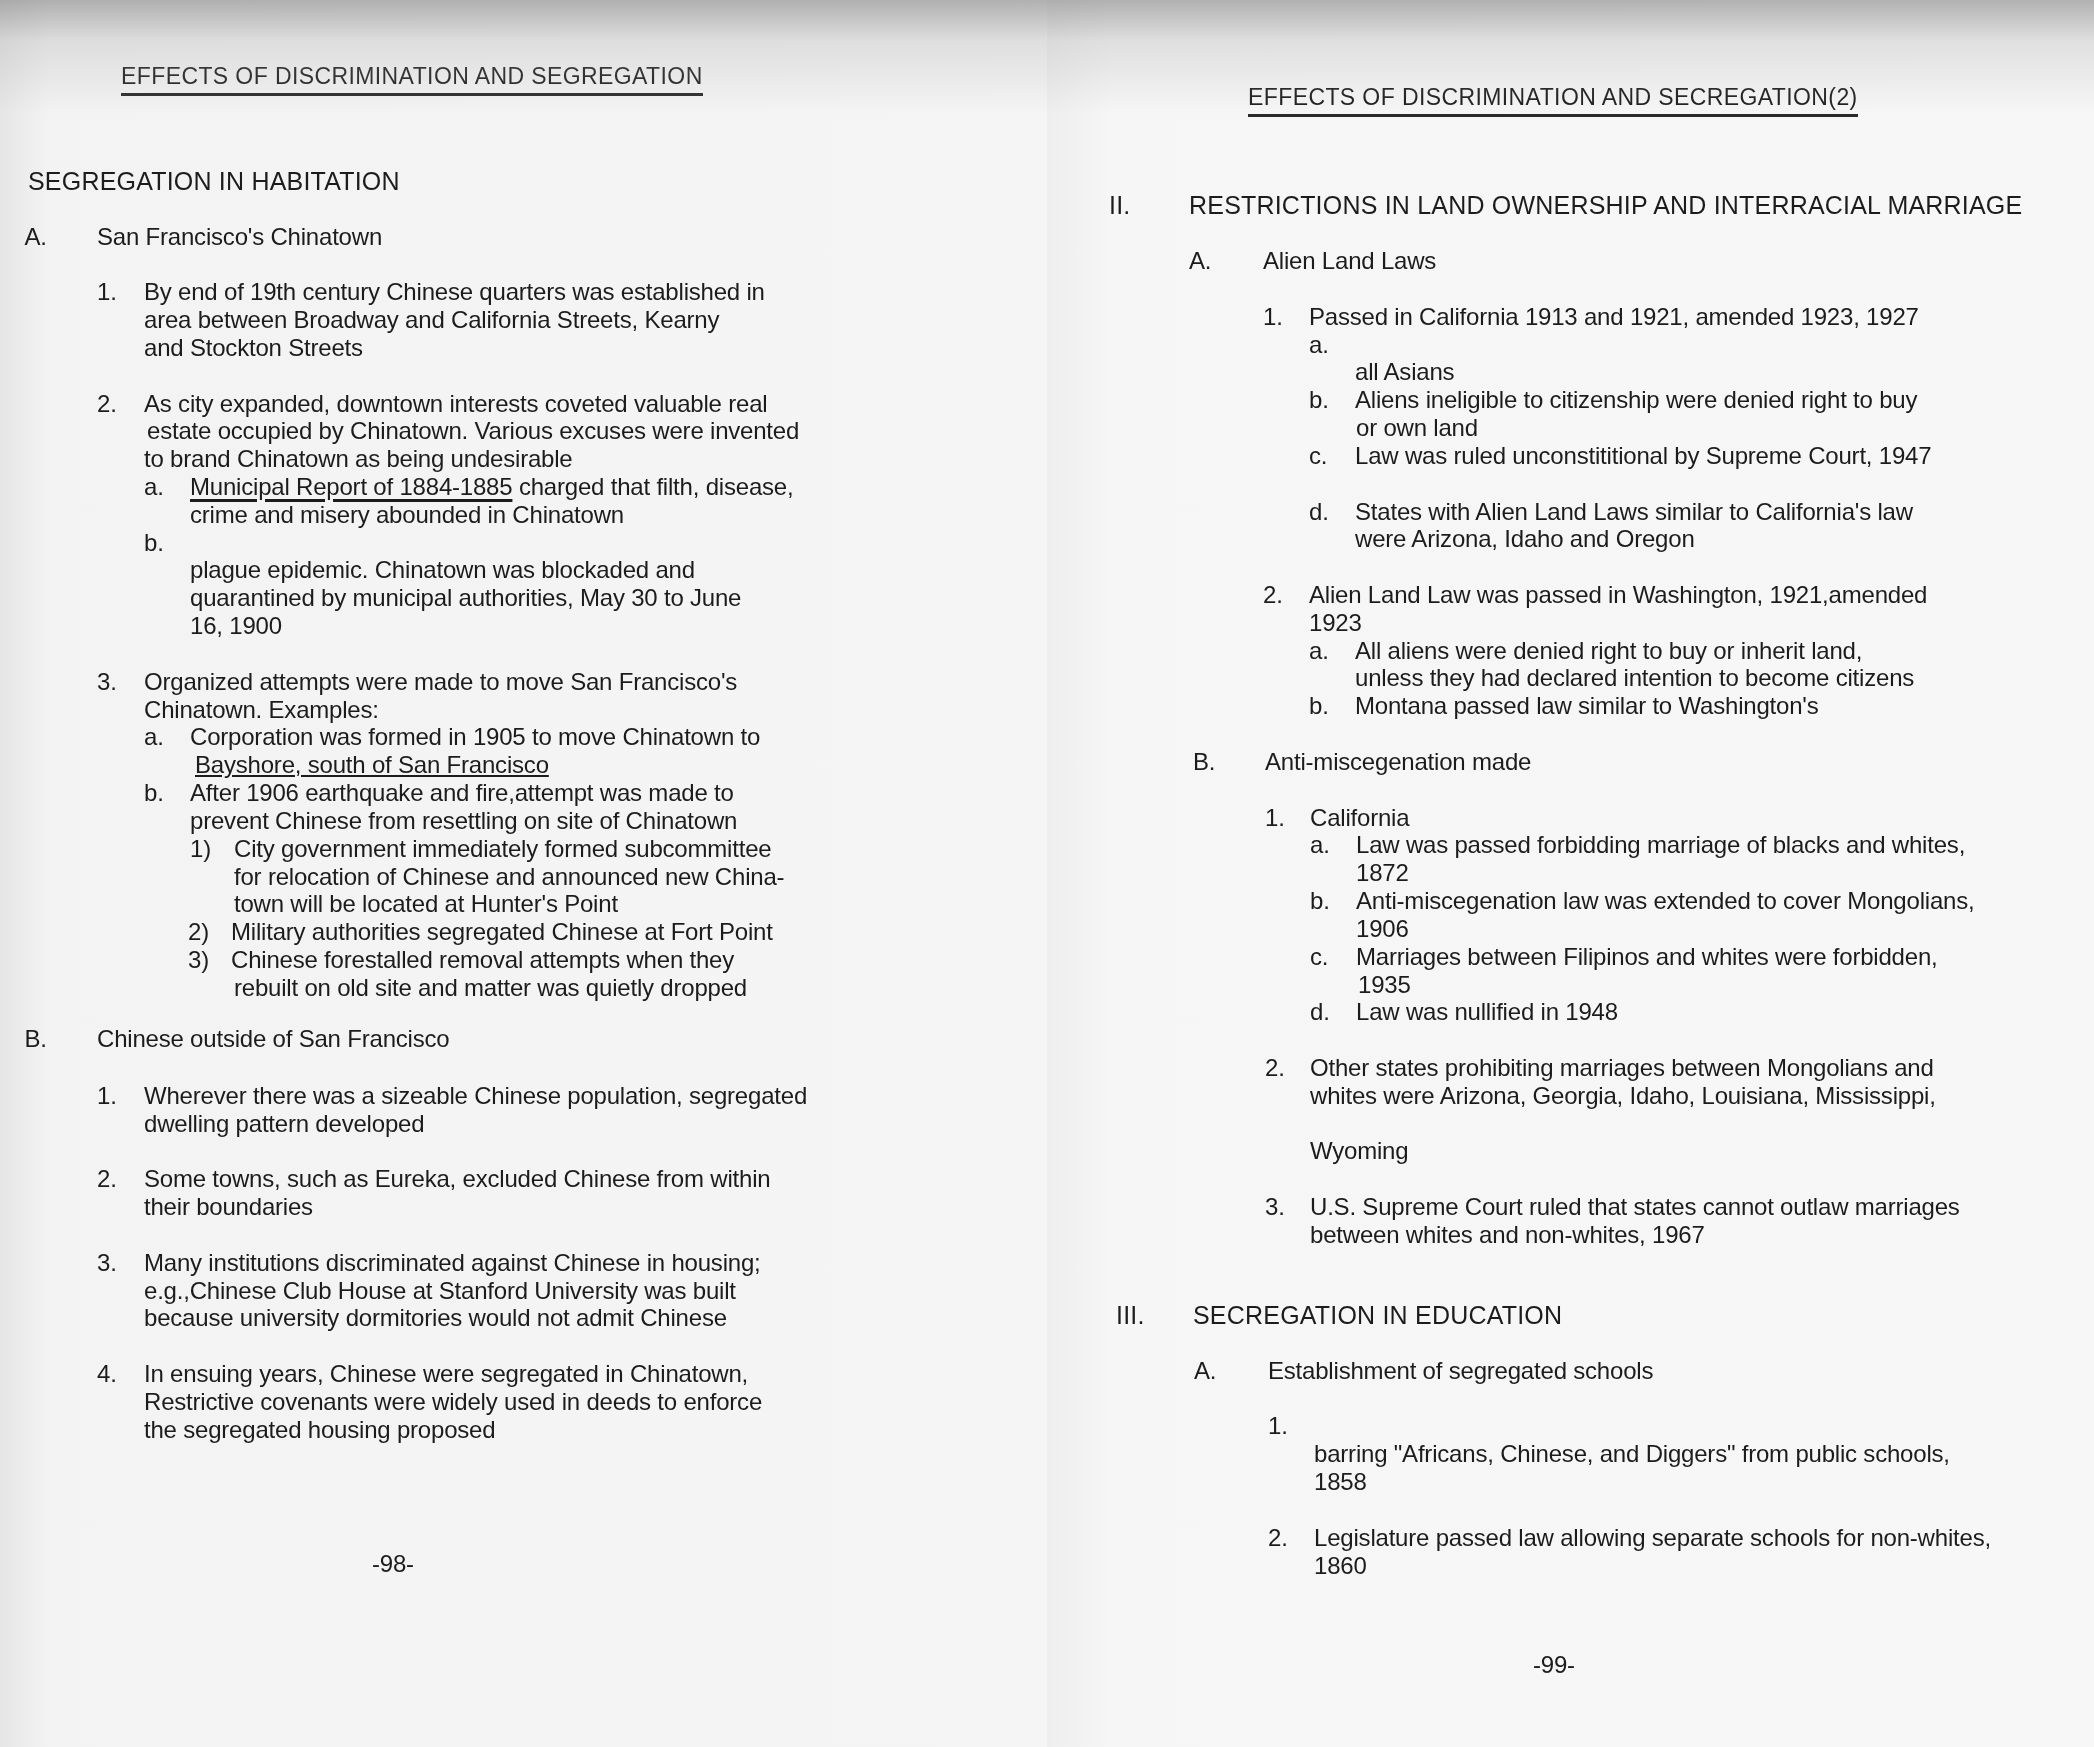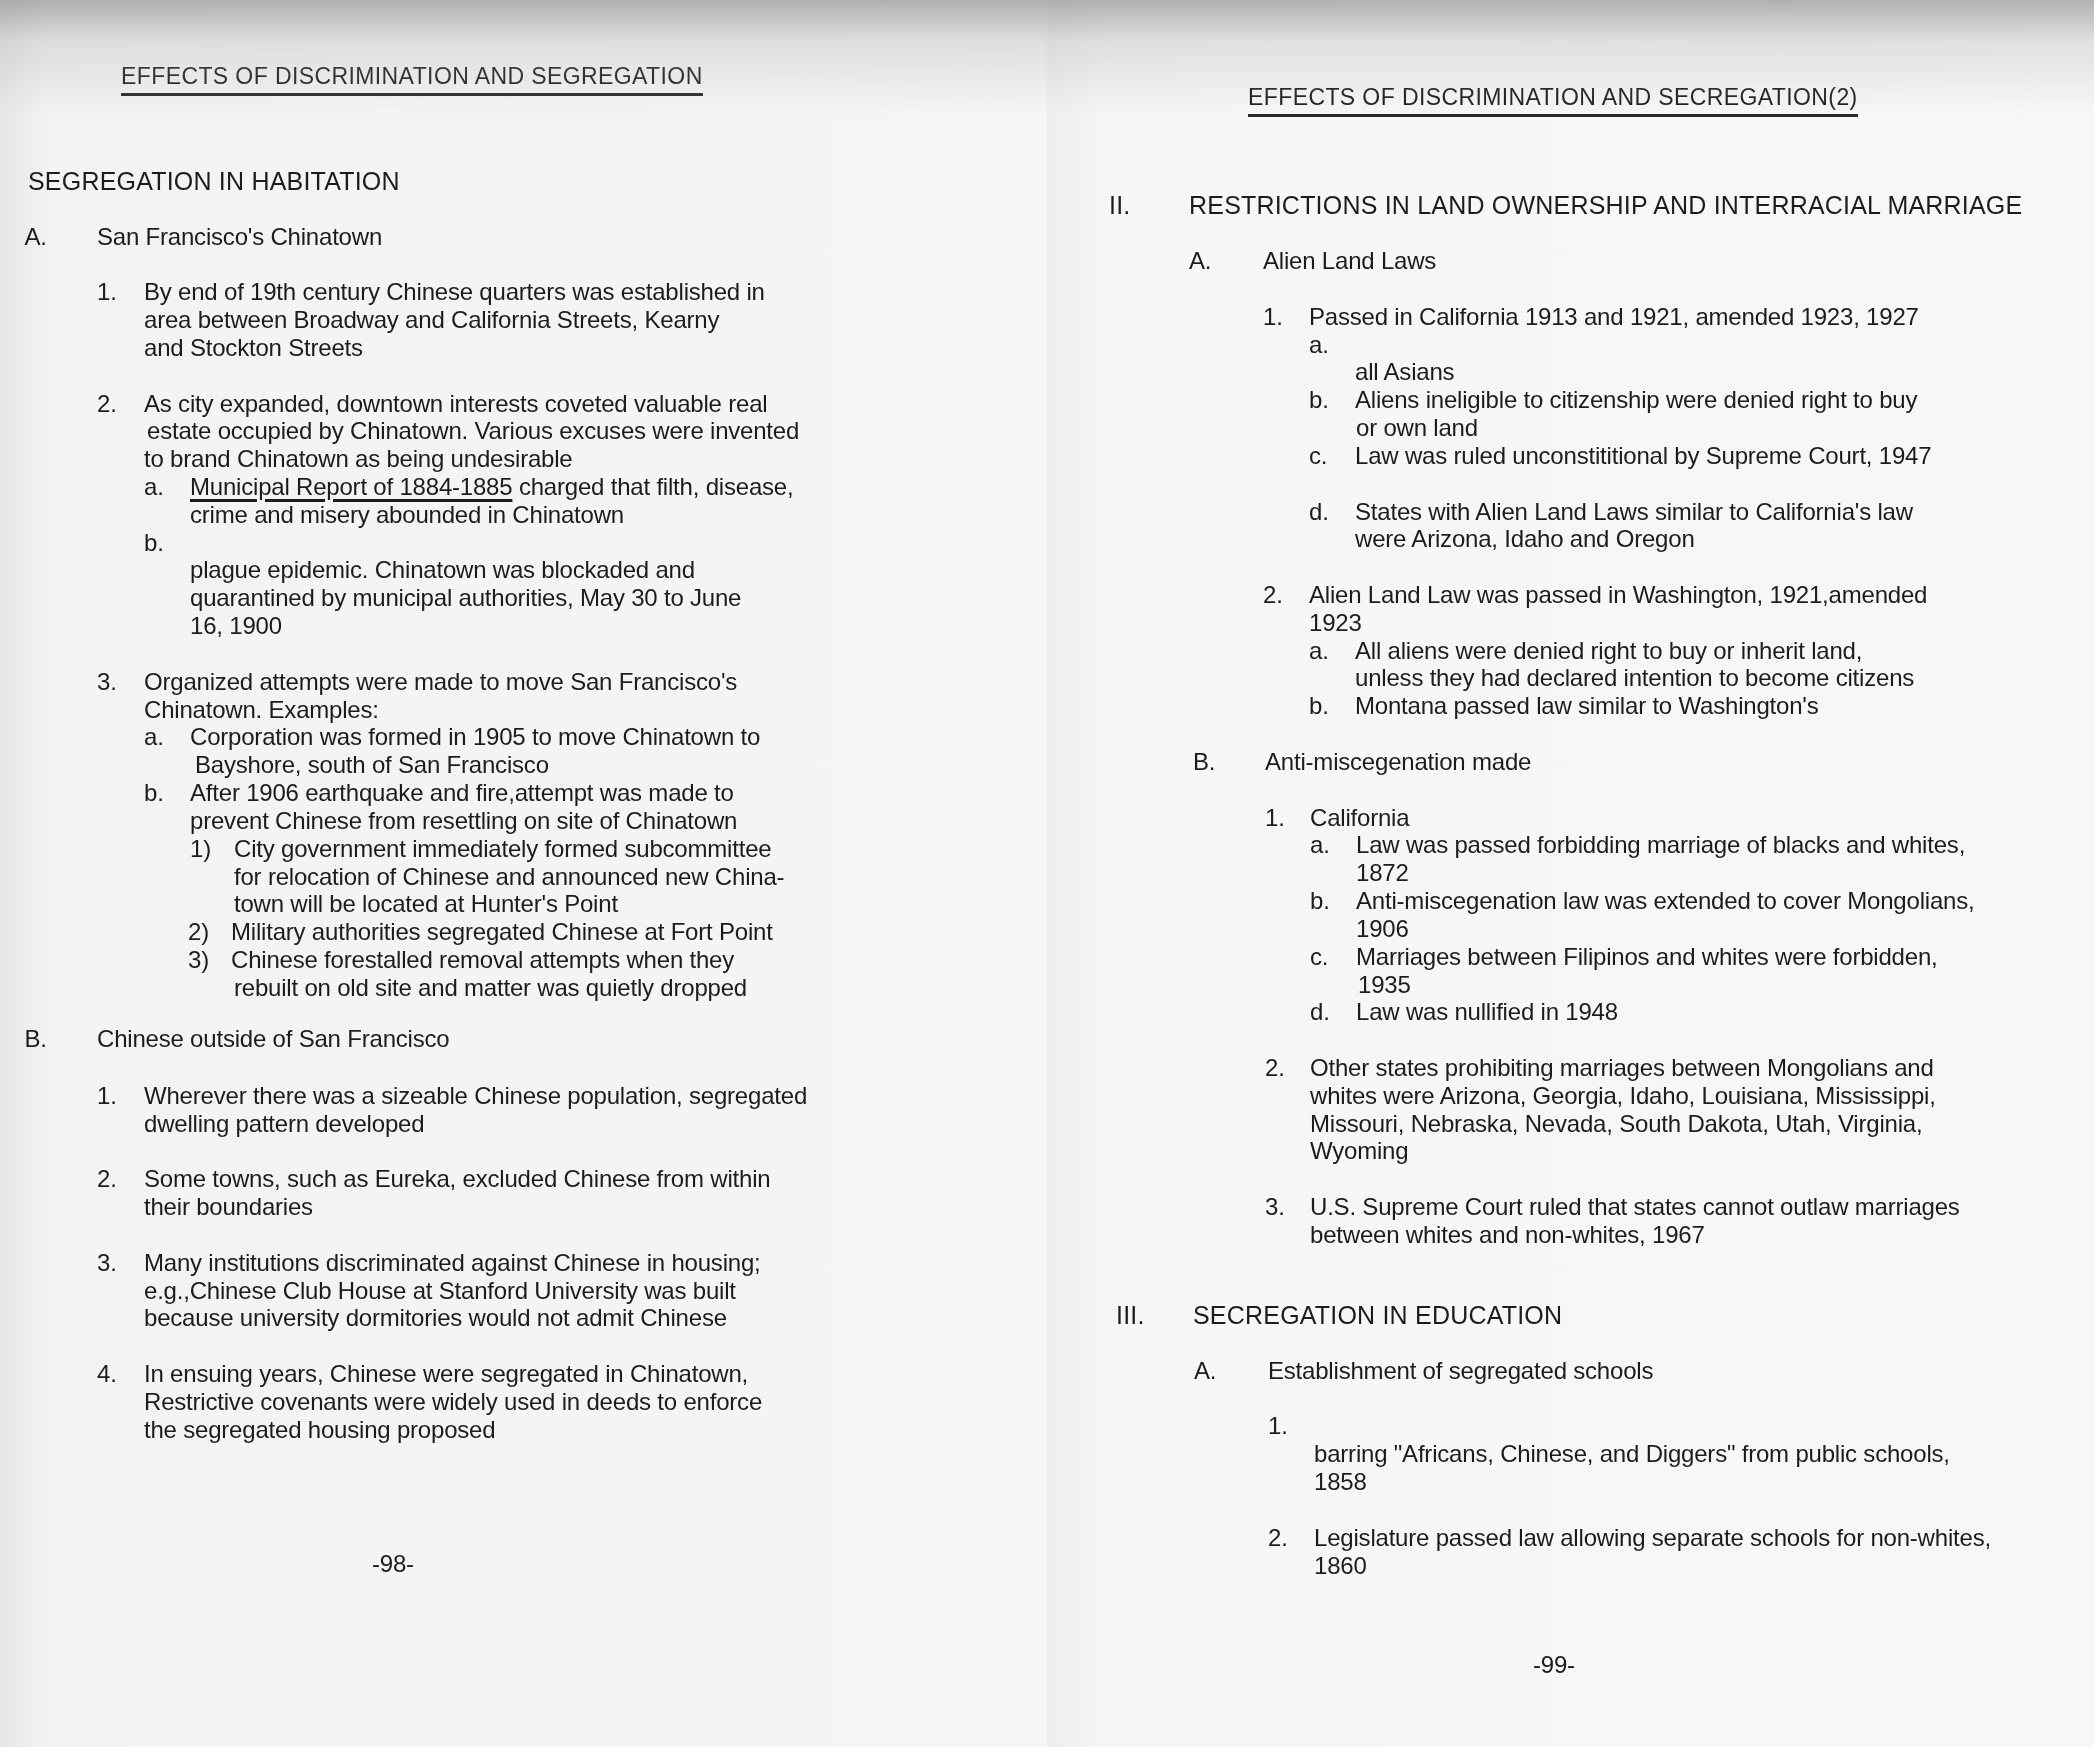--- a/index.html
+++ b/index.html
@@ -45,21 +45,21 @@
   <div class="t" style="left:144px;top:529px;">b.</div>
   <div class="t" style="left:190px;top:556px;">plague epidemic.  Chinatown was blockaded and</div>
   <div class="t" style="left:190px;top:584px;">quarantined by municipal authorities, May 30 to June</div>
   <div class="t" style="left:190px;top:612px;">16, 1900</div>
 
   <div class="t" style="left:97px;top:668px;">3.</div>
   <div class="t" style="left:144px;top:668px;">Organized attempts were made to  move San Francisco's</div>
   <div class="t" style="left:144px;top:696px;">Chinatown.  Examples:</div>
   <div class="t" style="left:144px;top:723px;">a.</div>
   <div class="t" style="left:190px;top:723px;">Corporation was formed in 1905 to move Chinatown to</div>
-  <div class="t" style="left:195px;top:751px;">Bayshore, south of San Francisco</div>
+  <div class="t" style="left:195px;top:751px;text-decoration:underline;">Bayshore, south of San Francisco</div>
   <div class="t" style="left:144px;top:779px;">b.</div>
   <div class="t" style="left:190px;top:779px;">After 1906 earthquake and fire,attempt was made to</div>
   <div class="t" style="left:190px;top:807px;">prevent Chinese from resettling on site of Chinatown</div>
   <div class="t" style="left:190px;top:835px;">1)</div>
   <div class="t" style="left:234px;top:835px;">City government immediately formed subcommittee</div>
   <div class="t" style="left:234px;top:863px;">for relocation of Chinese and announced new China-</div>
   <div class="t" style="left:234px;top:890px;">town will be located at Hunter's Point</div>
   <div class="t" style="left:188px;top:918px;">2)</div>
   <div class="t" style="left:231px;top:918px;">Military authorities segregated Chinese at Fort Point</div>
   <div class="t" style="left:188px;top:946px;">3)</div>
@@ -134,21 +134,20 @@
   <div class="t" style="left:309px;top:915px;">1906</div>
   <div class="t" style="left:263px;top:943px;">c.</div>
   <div class="t" style="left:309px;top:943px;">Marriages between Filipinos and  whites were forbidden,</div>
   <div class="t" style="left:311px;top:971px;">1935</div>
   <div class="t" style="left:263px;top:998px;">d.</div>
   <div class="t" style="left:309px;top:998px;">Law was nullified in 1948</div>
 
   <div class="t" style="left:218px;top:1054px;">2.</div>
   <div class="t" style="left:263px;top:1054px;">Other states prohibiting marriages between Mongolians and</div>
   <div class="t" style="left:263px;top:1082px;">whites were Arizona, Georgia, Idaho, Louisiana, Mississippi,</div>
-  <div class="t" style="left:263px;top:1110px;">Missouri, Nebraska, Nevada, South Dakota, Utah, Virginia,</div>
   <div class="t" style="left:263px;top:1137px;">Wyoming</div>
 
   <div class="t" style="left:218px;top:1193px;">3.</div>
   <div class="t" style="left:263px;top:1193px;">U.S. Supreme Court ruled that states cannot outlaw marriages</div>
   <div class="t" style="left:263px;top:1221px;">between whites and non-whites, 1967</div>
 
   <div class="t sec" style="left:69px;top:1301px;">III.</div>
   <div class="t sec" style="left:146px;top:1301px;">SECREGATION IN EDUCATION</div>
 
   <div class="t" style="left:147px;top:1357px;">A.</div>

